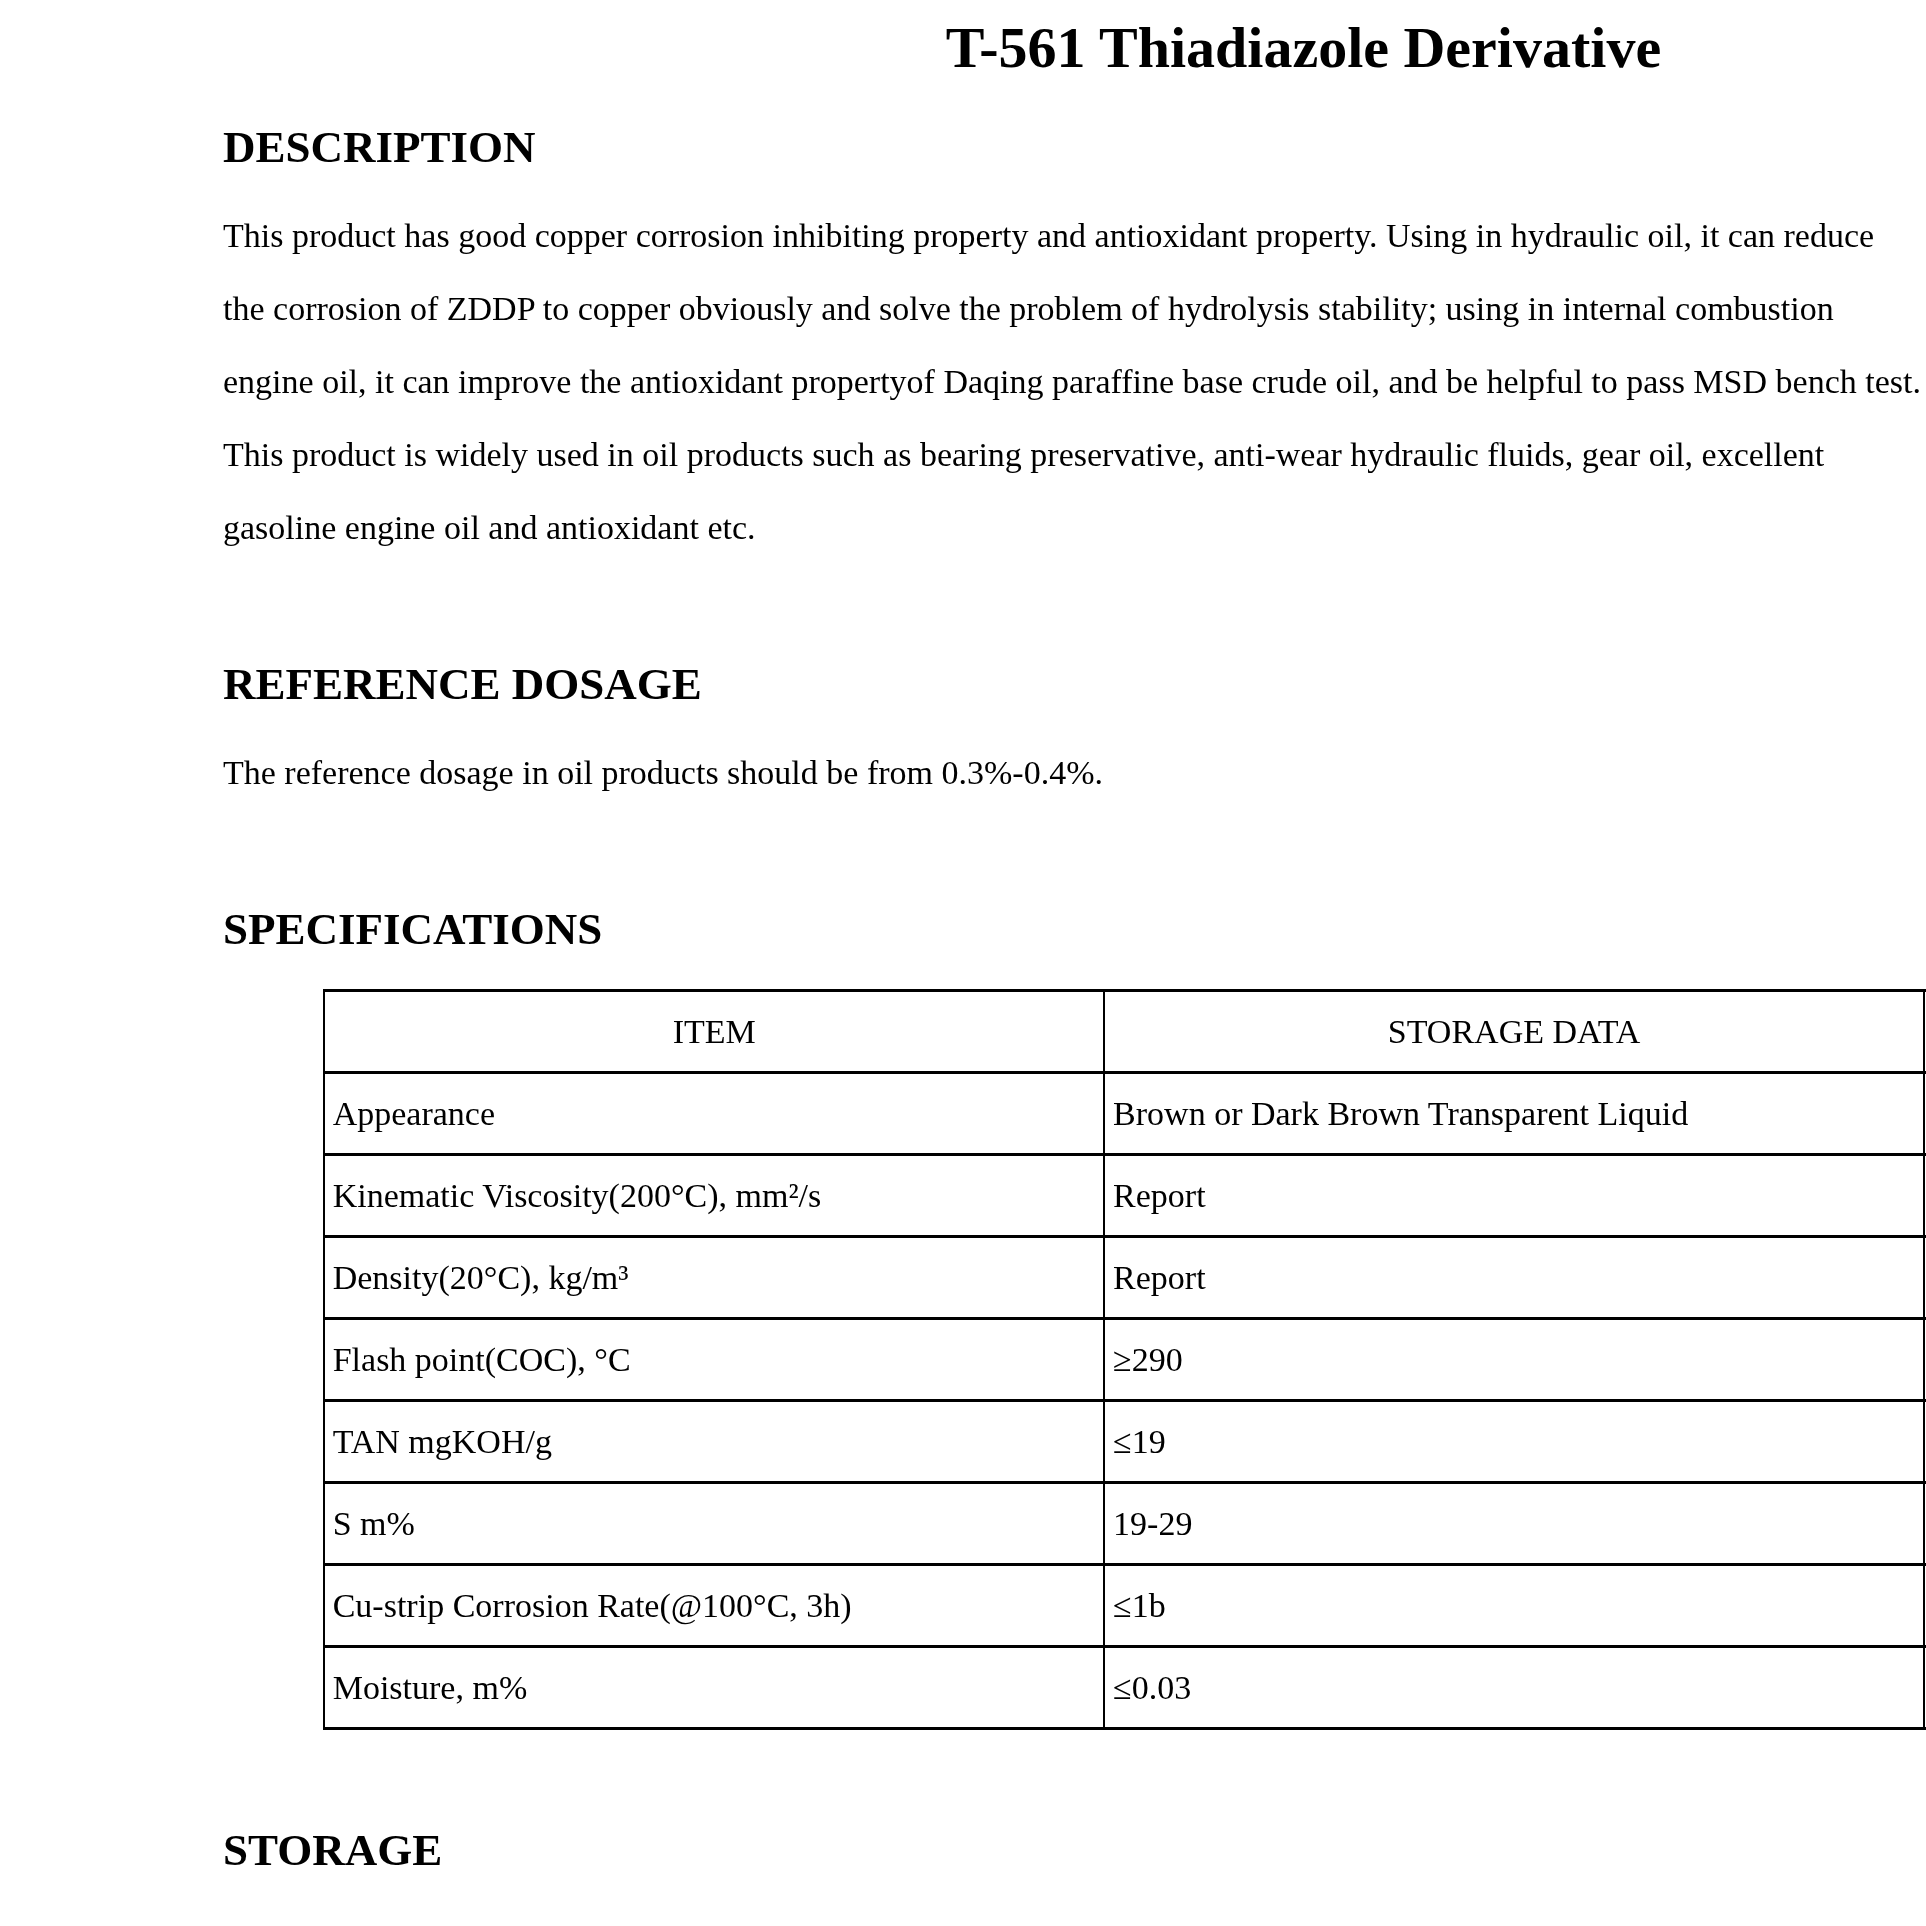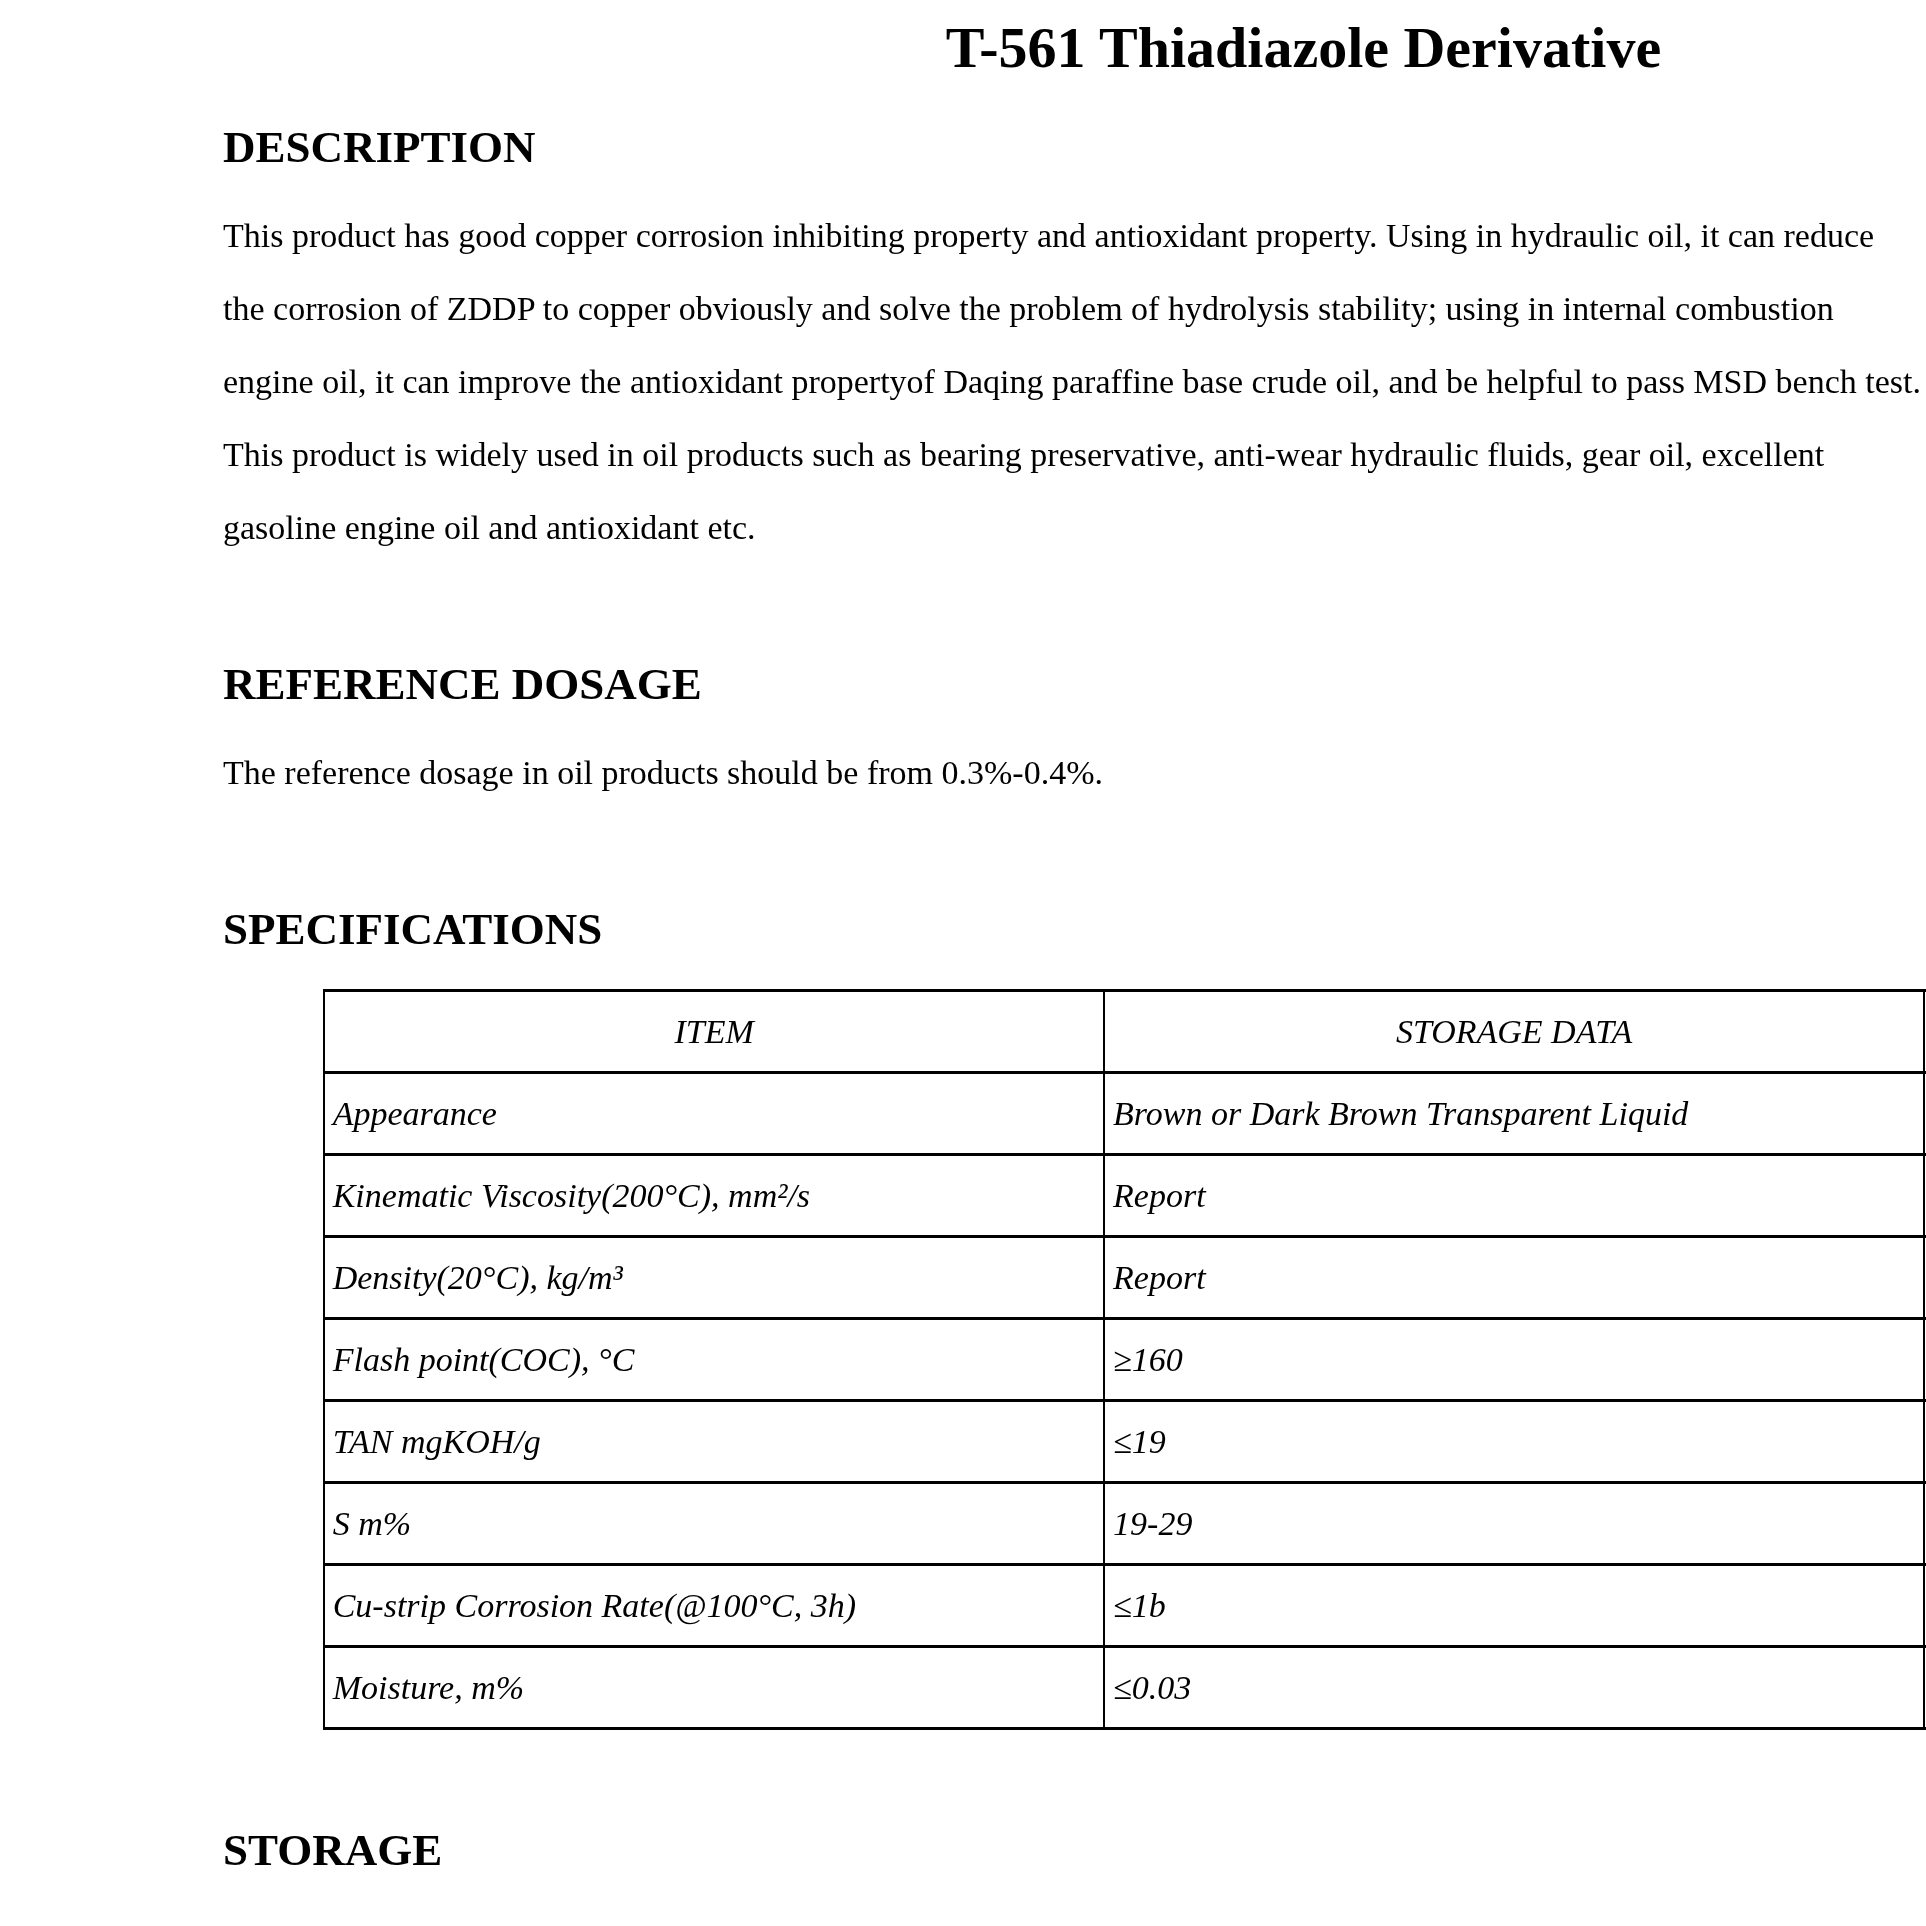--- a/index.html
+++ b/index.html
@@ -51,21 +51,20 @@
   .spec-table th, .spec-table td {
     border-top: 3.1px solid #000;
     border-bottom: 3.1px solid #000;
     border-left: 2.7px solid #000;
     border-right: 2.7px solid #000;
     font-weight: normal;
     vertical-align: middle;
     padding: 18.5px 7.7px;
     line-height: 42px;
     overflow: hidden;
-    font-style: italic;
   }
   .col-item { width: 40%; }
   .col-typical { width: 42%; }
   .col-method { width: 18%; }
 </style>
 </head>
 <body>
 
 <div class="page">
 
@@ -111,21 +110,21 @@
           <td>Report</td>
           <td>GB/T265</td>
         </tr>
         <tr>
           <td>Density(20°C), kg/m³</td>
           <td>Report</td>
           <td>GB/T1884</td>
         </tr>
         <tr>
           <td>Flash point(COC), °C</td>
-          <td>≥160</td>
+          <td>≥290</td>
           <td>GB/T3536</td>
         </tr>
         <tr>
           <td>TAN mgKOH/g</td>
           <td>≤19</td>
           <td>GB/T264</td>
         </tr>
         <tr>
           <td>S  m%</td>
           <td>19-29</td>

